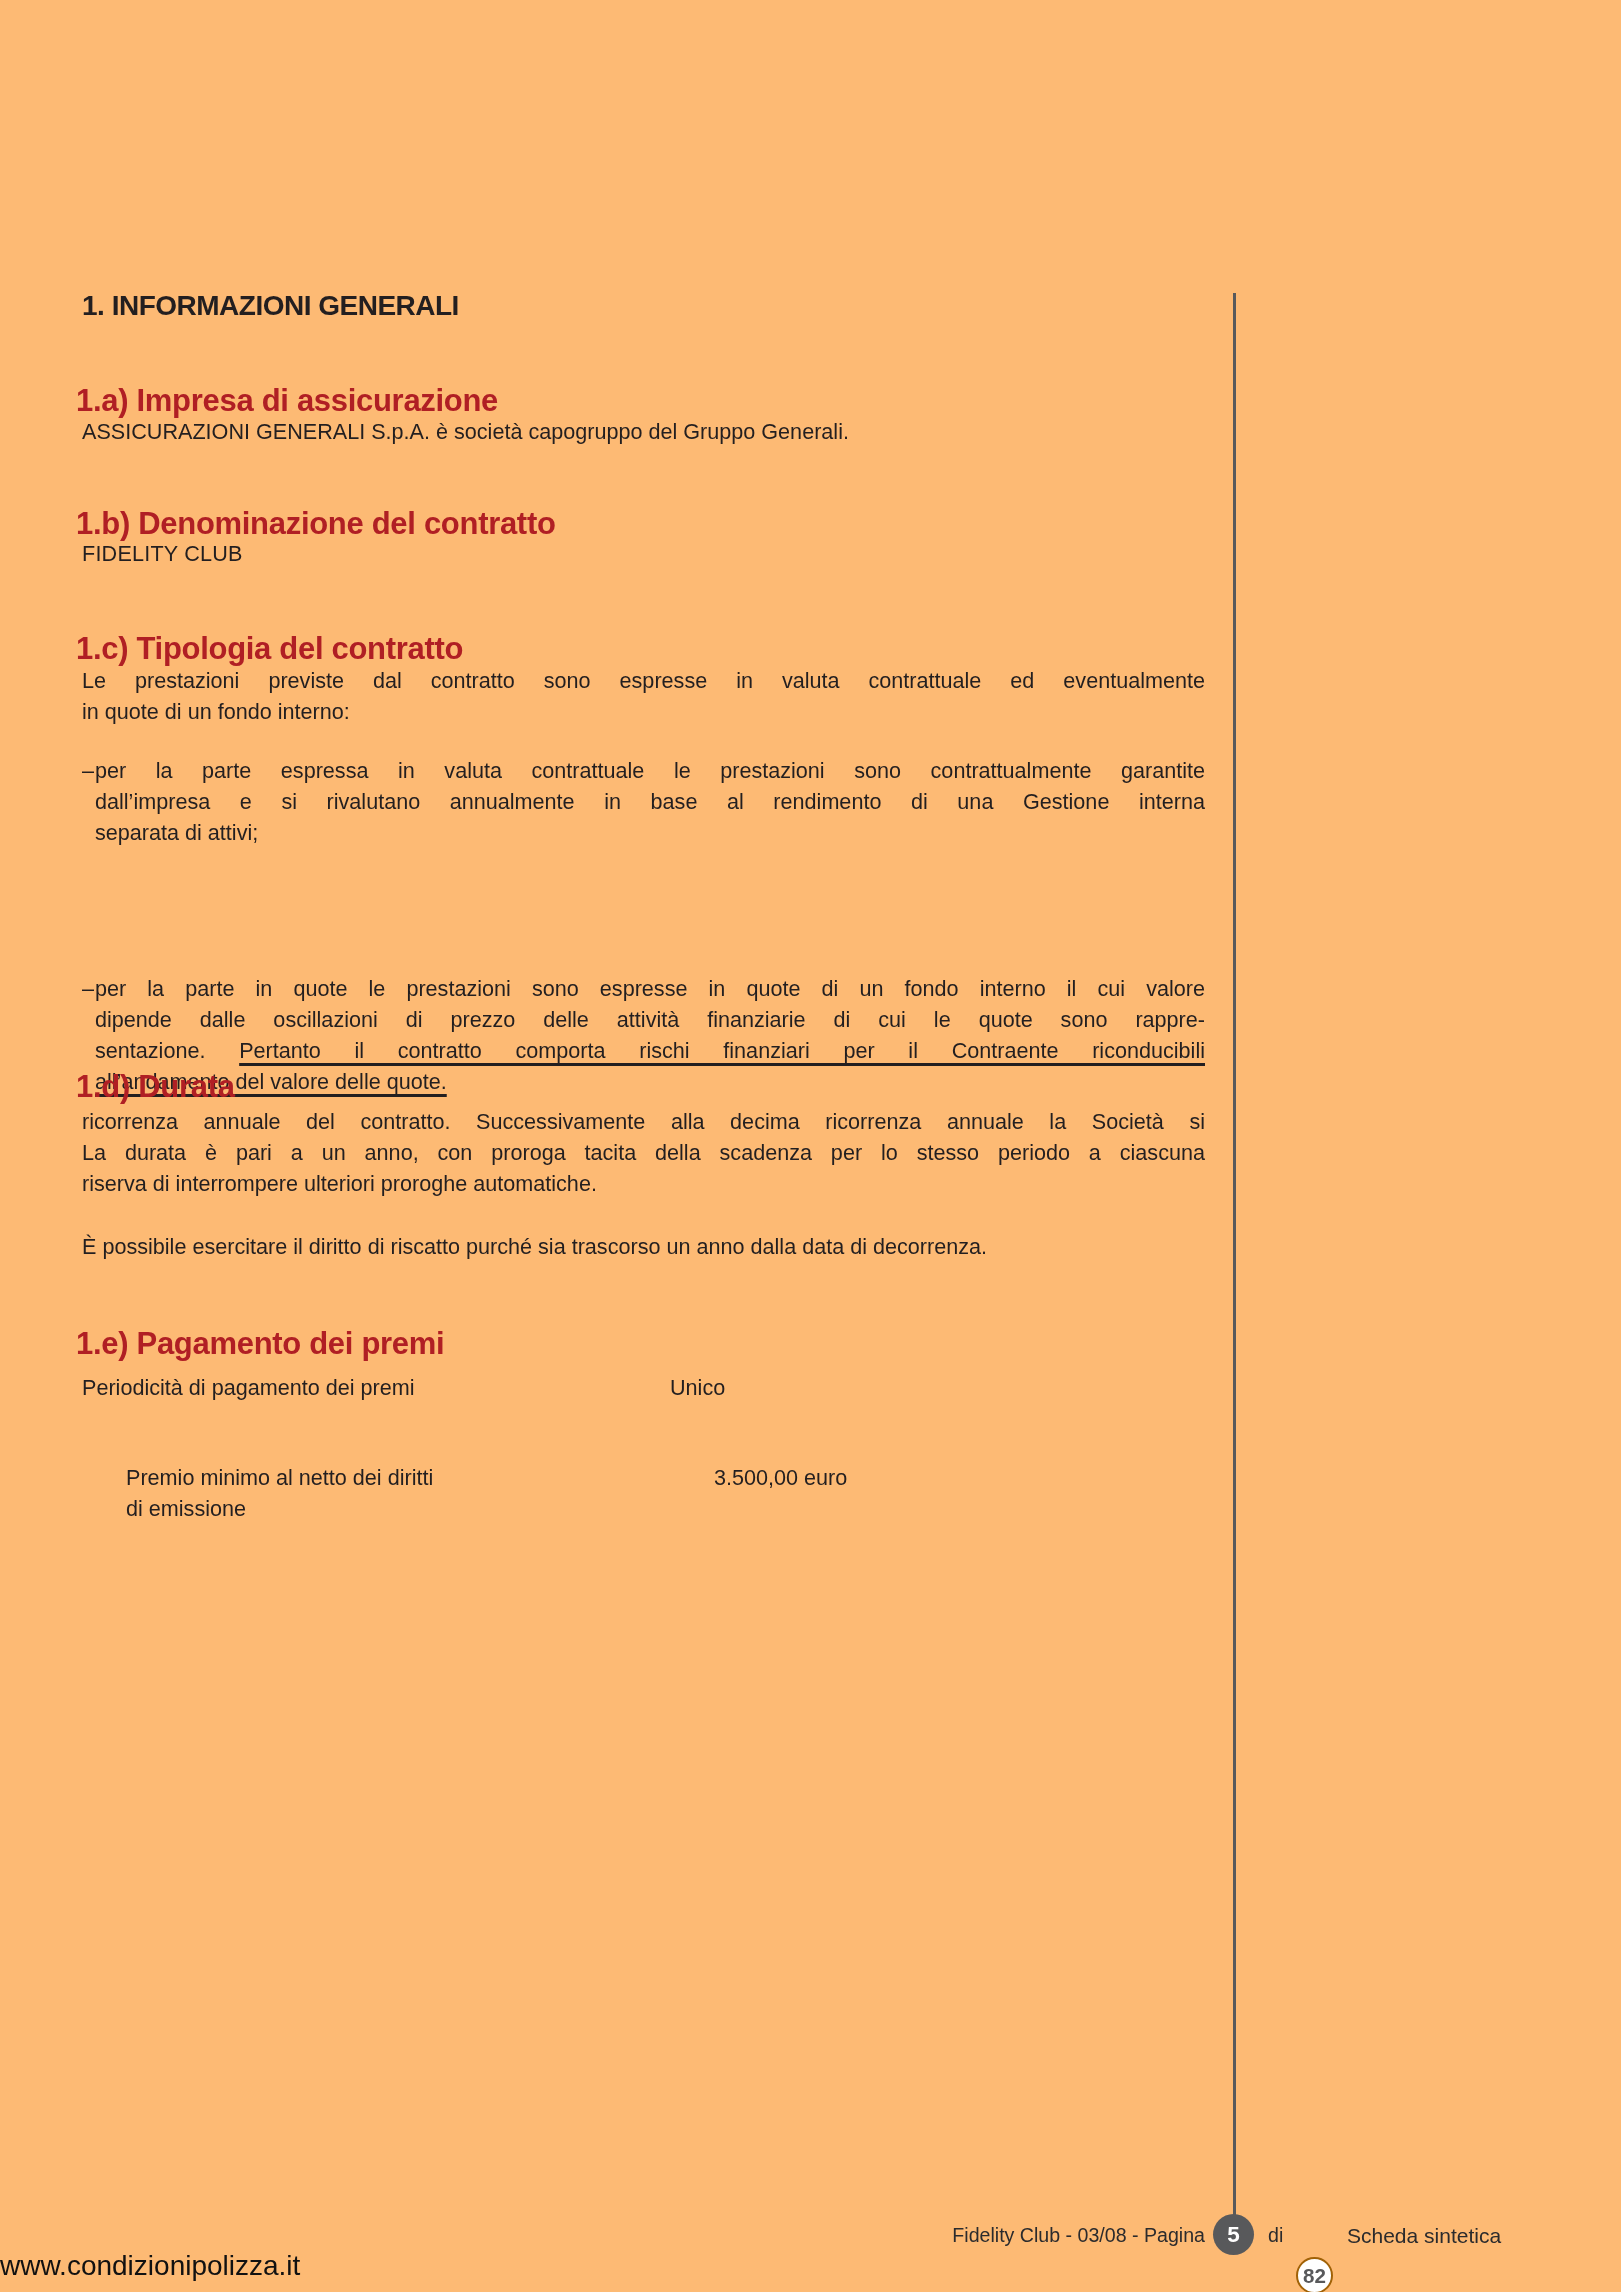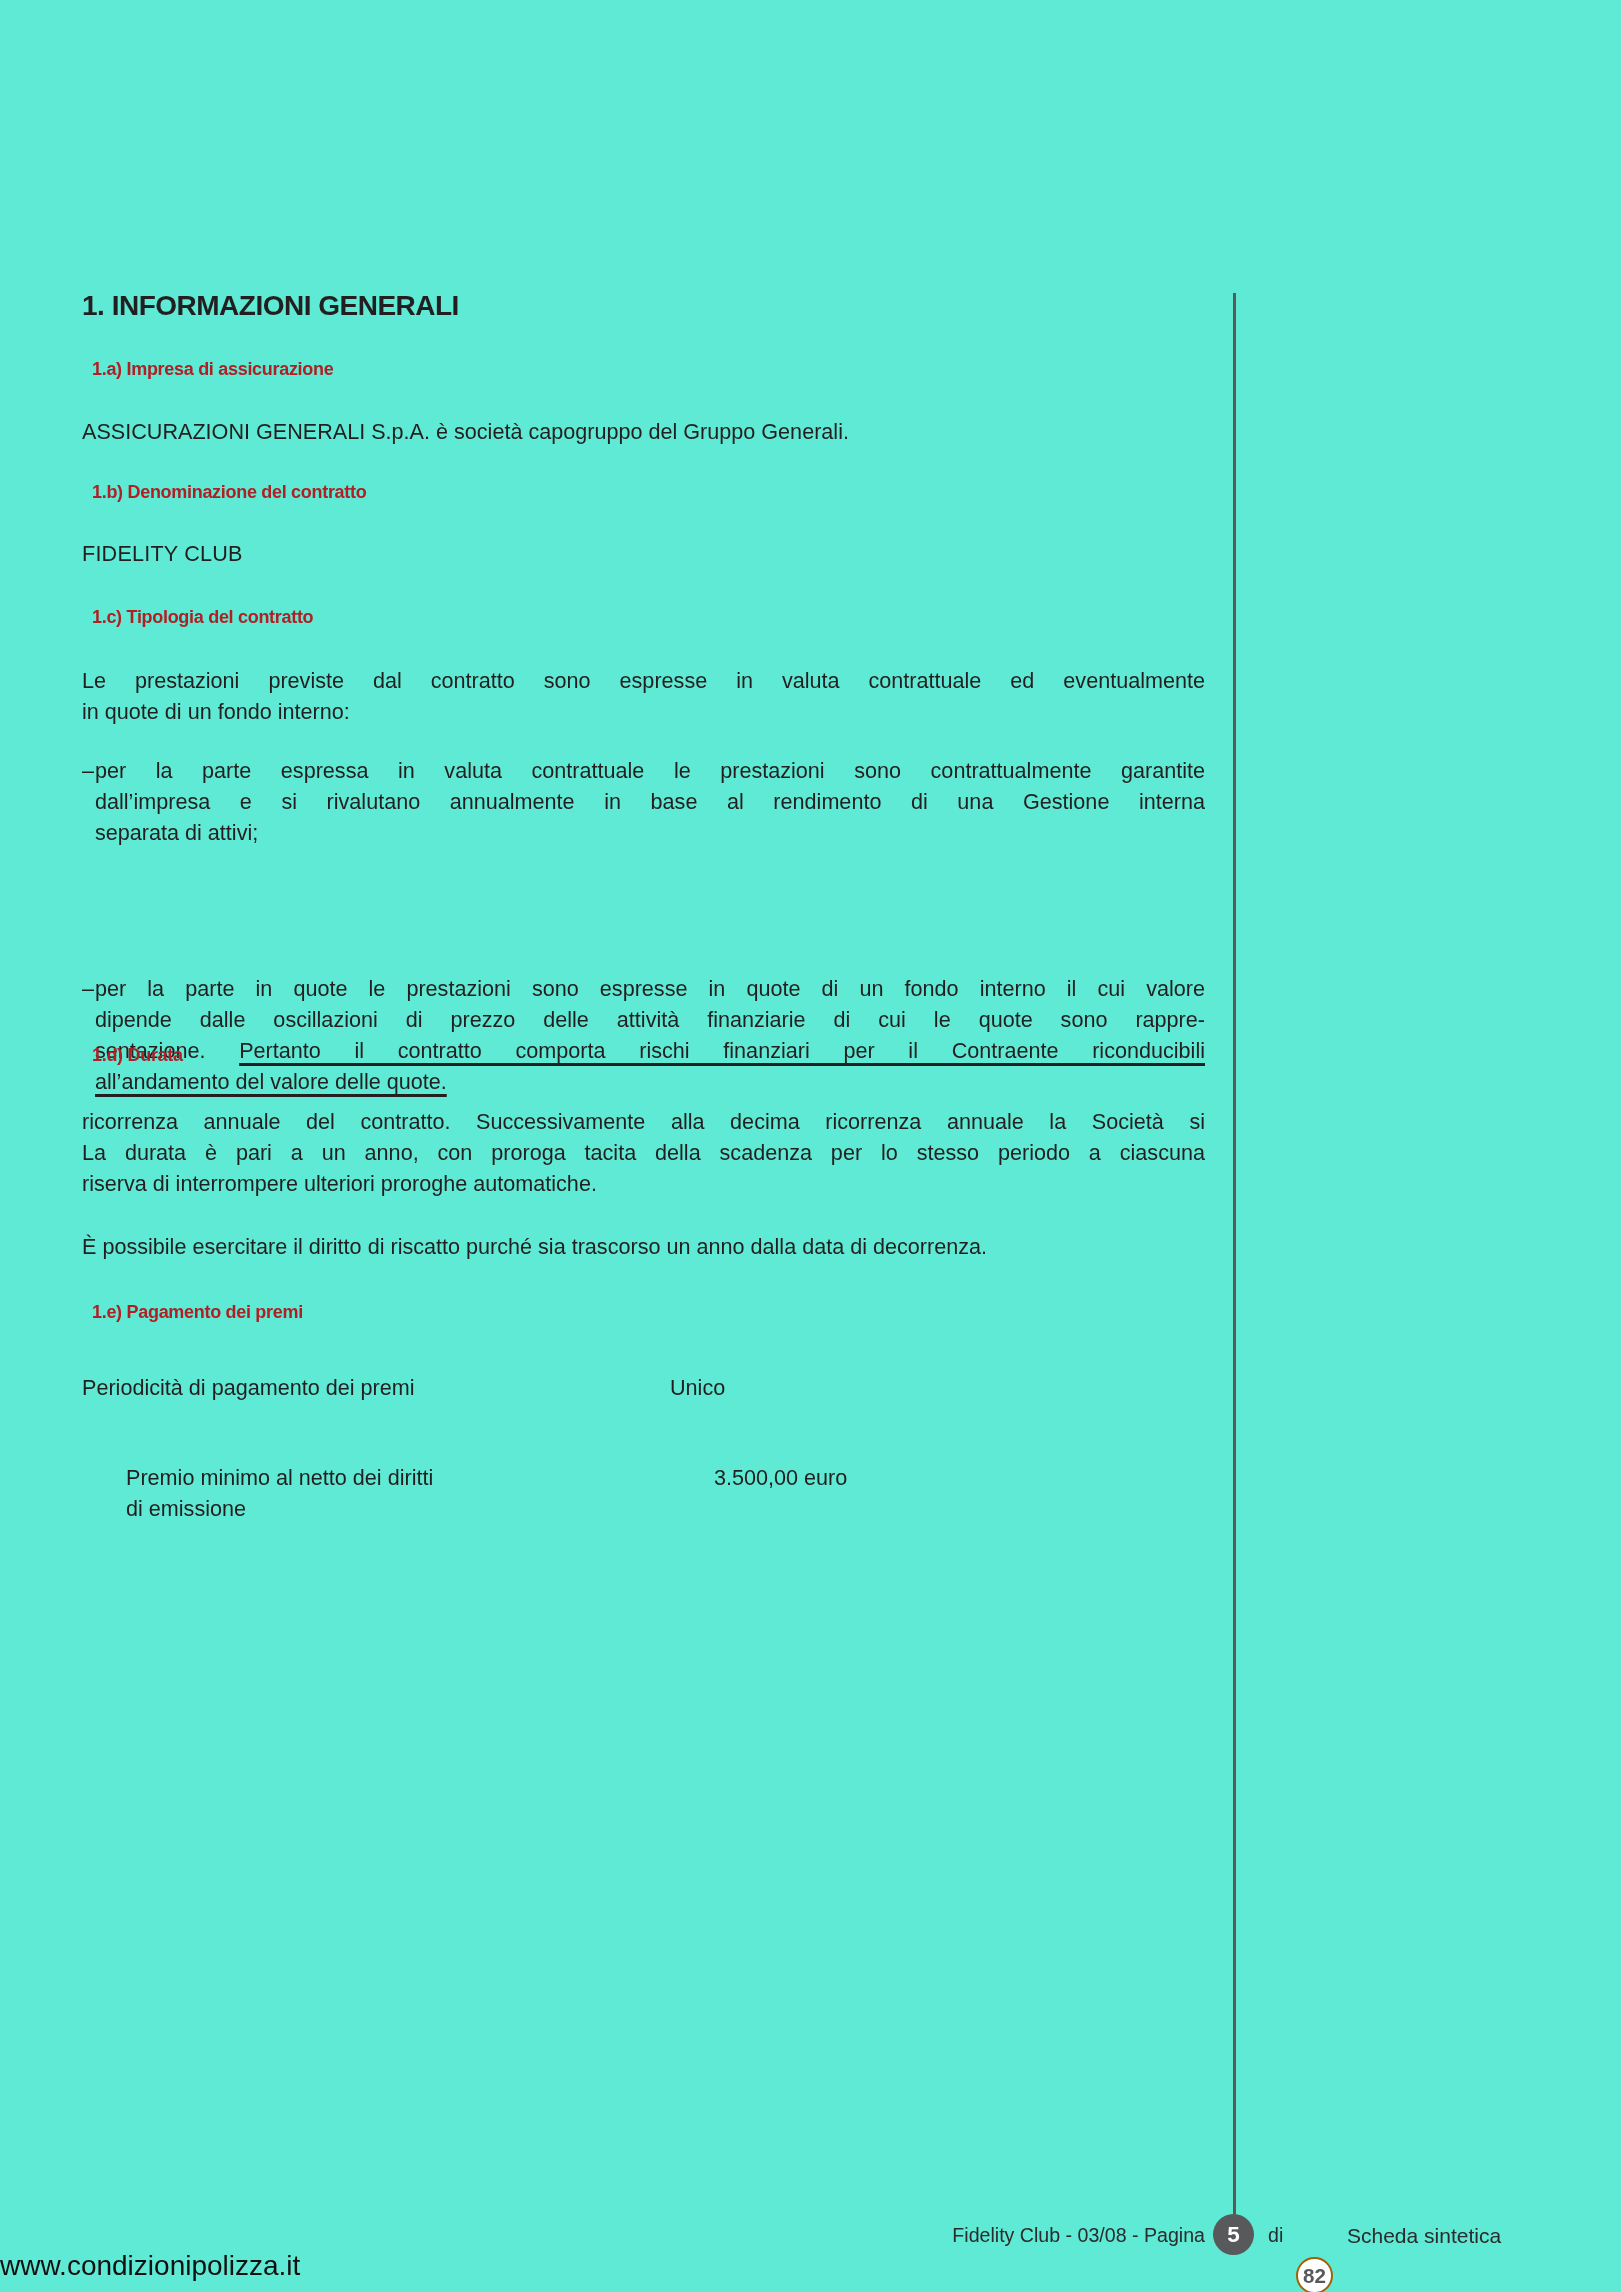--- a/index.html
+++ b/index.html
@@ -1,21 +1,21 @@
 <!DOCTYPE html>
 <html lang="it"><head>
 <meta charset="utf-8">
 <style>
   * { margin: 0; padding: 0; box-sizing: border-box; }
   html, body { background: #ffffff; }
   .page {
     position: relative;
     width: 1621px;
     height: 2293px;
-    background: #5eead4;
+    background: #fdba74;
     font-family: "Liberation Sans", sans-serif;
     color: #231f20;
     overflow: hidden;
   }
   .vrule {
     position: absolute;
     left: 1233px;
     top: 293px;
     width: 2.9px;
     height: 1924px;
@@ -26,26 +26,27 @@
     left: 82px;
     top: 290px;
     font-size: 28px;
     font-weight: bold;
     letter-spacing: -0.5px;
     color: #231f20;
     white-space: nowrap;
   }
   .h2 {
     position: absolute;
-    left: 92px;
-    font-size: 18px;
+    left: 76px;
+    font-size: 31px;
     font-weight: bold;
     color: #b01f24;
     letter-spacing: -0.3px;
     white-space: nowrap;
+    margin-top: 24px;
   }
   .h2a { top: 359px; }
   .h2b { top: 482px; }
   .h2c { top: 607px; }
   .h2d { top: 1045px; }
   .h2e { top: 1302px; }
   .block {
     position: absolute;
     left: 82px;
     width: 1123px;

